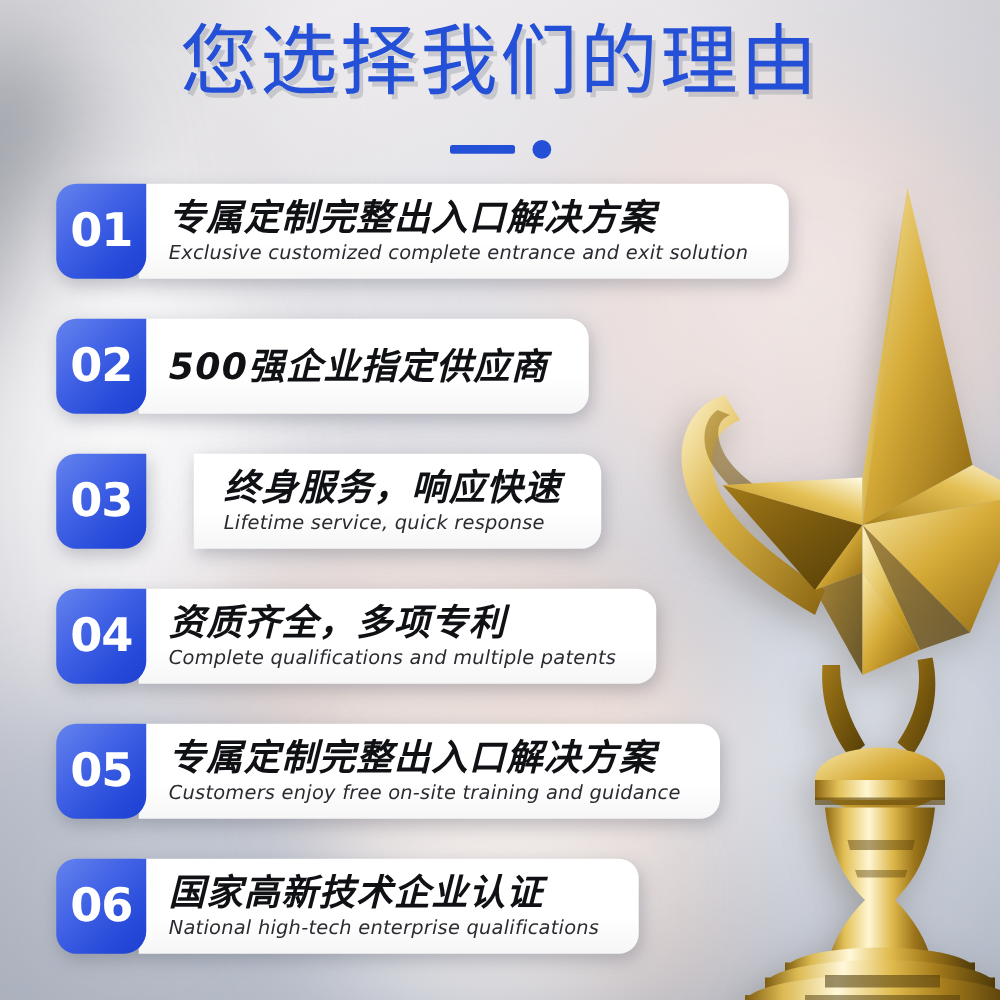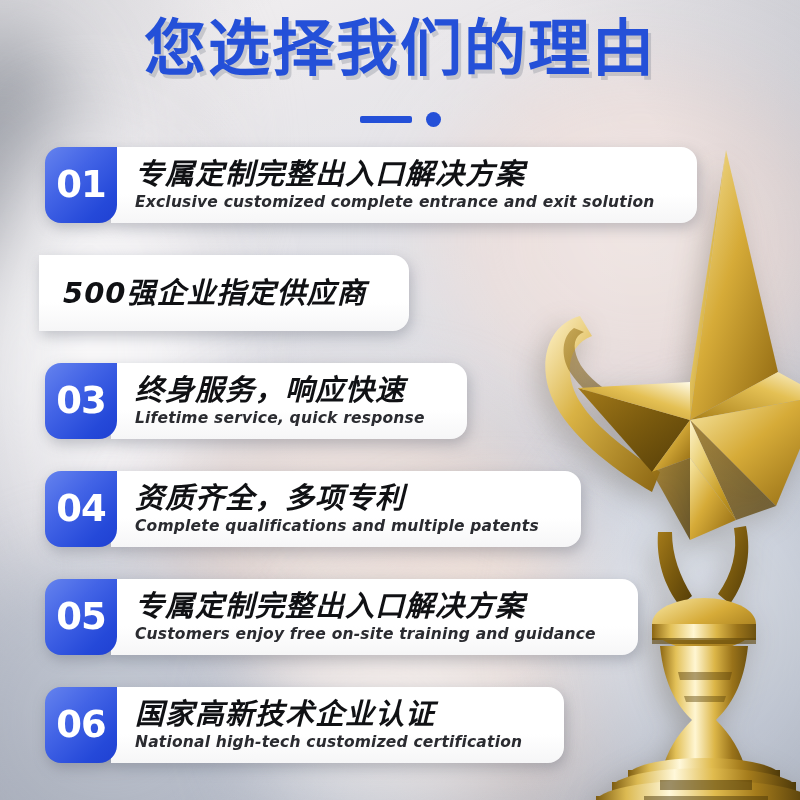--- a/index.html
+++ b/index.html
@@ -51,21 +51,21 @@
   }
 
   
   .title-block{
     position:absolute; left:0; top:14px; width:800px;
     text-align:center;
   }
   .title-main{
     display:inline-block;
     font-family:"DejaVu Sans","Liberation Sans",sans-serif;
-    font-size:62px; font-weight:bold;
+    font-size:62px; font-weight:normal;
     letter-spacing:2px;
     color:#2450d8;
     text-shadow:3px 4px 0 rgba(120,126,140,.30);
     line-height:1.12;
     white-space:nowrap;
   }
   .title-accent{
     position:absolute; left:0; top:112px; width:800px;
     display:flex; align-items:center; justify-content:center; gap:14px;
   }
@@ -95,35 +95,35 @@
   }
   .badge-num{
     font-family:"DejaVu Sans","Liberation Sans",sans-serif;
     font-size:37px; font-weight:bold; color:#fff;
     letter-spacing:-1px; line-height:1;
     transform:translateY(-1px);
   }
   .card{
     position:relative;
     margin-left:-6px;
-    padding:6px 42px 6px 24px;
+    padding:6px 32px 6px 24px;
     border-radius:0 16px 16px 0;
     background:linear-gradient(180deg,#ffffff 0%,#ffffff 62%,#f6f6f7 100%);
     display:flex; flex-direction:column; justify-content:center;
   }
   .cn{
     font-family:"DejaVu Sans","Liberation Sans",sans-serif;
     font-size:29px; font-weight:bold; color:#101114;
     line-height:1.12; white-space:nowrap;
     letter-spacing:1px;
     font-style:italic;
   }
   .en{
     font-family:"DejaVu Sans","Liberation Sans",sans-serif;
-    font-size:15.5px; font-weight:700; color:#2a2b30;
+    font-size:15.5px; font-weight:400; color:#2a2b30;
     line-height:1.2; white-space:nowrap;
     font-style:italic; letter-spacing:.2px;
     margin-top:2px;
   }
 </style>
 </head>
 <body>
 
 <div id="poster">
 
@@ -248,25 +248,28 @@
       <div class="row" style="top: 147px;">
         <div class="badge">
           <span class="badge-num">01</span>
         </div>
         <div class="card">
           <div class="cn">专属定制完整出入口解决方案</div>
           <div class="en">Exclusive customized complete entrance and exit solution</div>
         </div>
       </div>
       <div class="row" style="top: 255px;">
+        <div class="badge">
+          <span class="badge-num">02</span>
+        </div>
         <div class="card">
           <div class="cn">500强企业指定供应商</div>
         </div>
       </div>
-      <div class="row" style="top: 363px;">
+      <div class="row" style="top: 363px; gap: 44px;">
         <div class="badge">
           <span class="badge-num">03</span>
         </div>
         <div class="card">
           <div class="cn">终身服务，响应快速</div>
           <div class="en">Lifetime service, quick response</div>
         </div>
       </div>
       <div class="row" style="top: 471px;">
         <div class="badge">
@@ -285,18 +288,18 @@
           <div class="cn">专属定制完整出入口解决方案</div>
           <div class="en">Customers enjoy free on-site training and guidance</div>
         </div>
       </div>
       <div class="row" style="top: 687px;">
         <div class="badge">
           <span class="badge-num">06</span>
         </div>
         <div class="card">
           <div class="cn">国家高新技术企业认证</div>
-          <div class="en">National high-tech customized certification</div>
+          <div class="en">National high-tech enterprise qualifications</div>
         </div>
       </div>
     </div>
 
 </div>
 
 </body></html>

